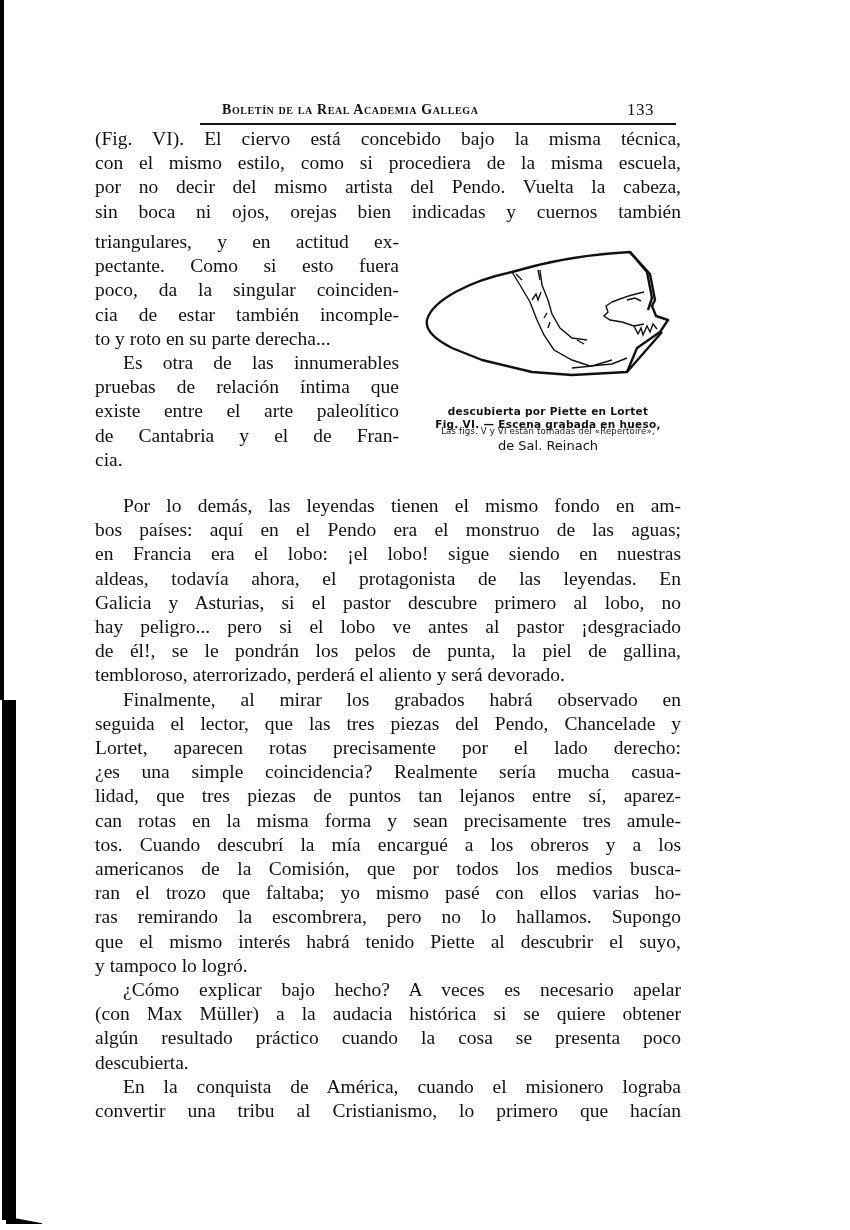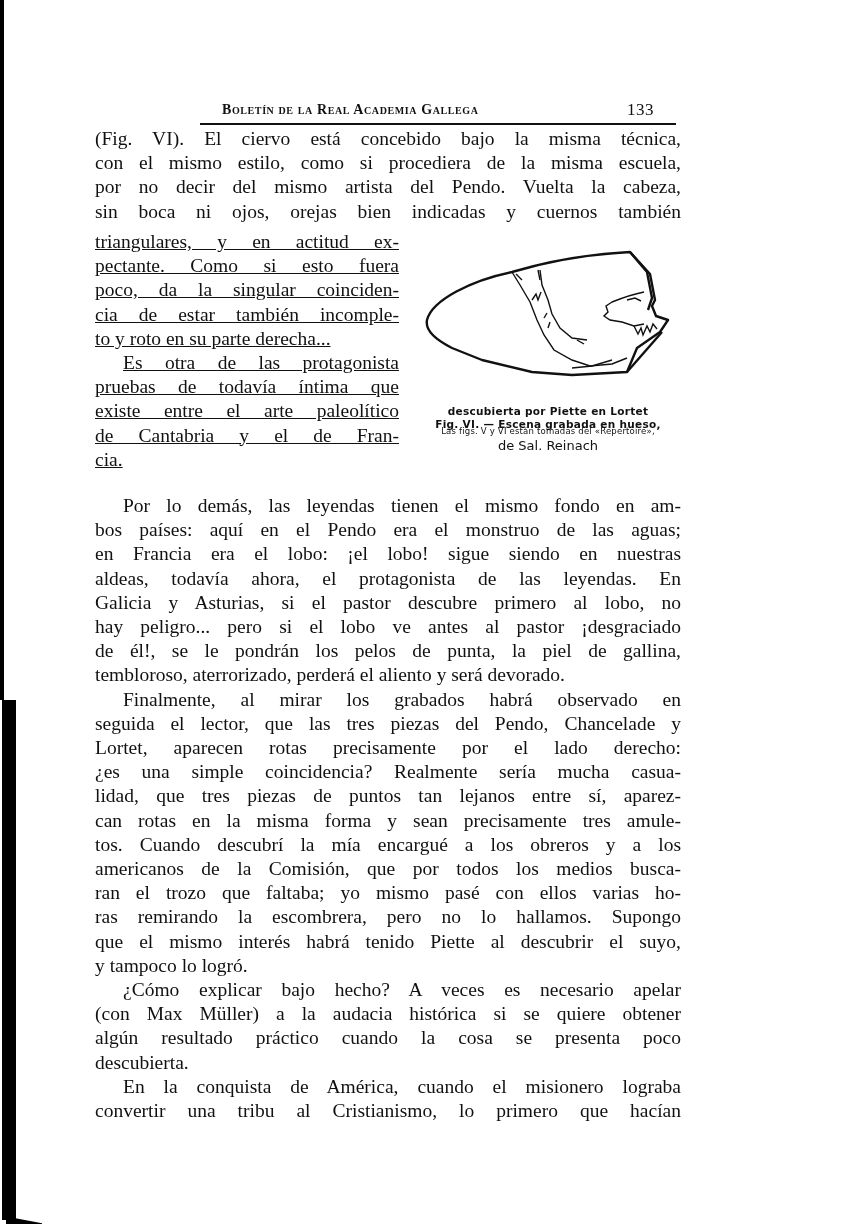--- a/index.html
+++ b/index.html
@@ -34,21 +34,21 @@
     text-align-last: justify;
   }
   .body-text .ln { display: block; white-space: nowrap; text-align-last: justify; text-align: justify; }
   .body-text .ln.last { text-align-last: left; }
 
   .block-top { top: 127px; }
   .wrap-left {
     position: absolute; left: 95px; top: 230px; width: 304px;
     font-size: 19.5px; line-height: 24.2px;
   }
-  .wrap-left .ln { display: block; white-space: nowrap; text-align: justify; text-align-last: justify; text-decoration: underline; }
+  .wrap-left .ln { display: block; white-space: nowrap; text-align: justify; text-align-last: justify; }
   .wrap-left .ln.last { text-align-last: left; }
   .indent { padding-left: 28px; }
 
   .figure {
     position: absolute; left: 412px; top: 240px; width: 272px; height: 220px;
   }
   .figure svg { position: absolute; left: 0; top: 0; }
   .figure .cap {
     position: absolute; left: 0; width: 272px; text-align: center;
     font-family: "DejaVu Sans", sans-serif; font-weight: bold; color: #111;
@@ -81,22 +81,22 @@
   <span class="ln">por no decir del mismo artista del Pendo. Vuelta la cabeza,</span>
   <span class="ln">sin boca ni ojos, orejas bien indicadas y cuernos también</span>
 </div>
 
 <div class="wrap-left">
   <span class="ln">triangulares, y en actitud ex-</span>
   <span class="ln">pectante. Como si esto fuera</span>
   <span class="ln">poco, da la singular coinciden-</span>
   <span class="ln">cia de estar también incomple-</span>
   <span class="ln last">to y roto en su parte derecha...</span>
-  <span class="ln indent">Es otra de las protagonista</span>
-  <span class="ln">pruebas de todavía íntima que</span>
+  <span class="ln indent">Es otra de las innumerables</span>
+  <span class="ln">pruebas de relación íntima que</span>
   <span class="ln">existe entre el arte paleolítico</span>
   <span class="ln">de Cantabria y el de Fran-</span>
   <span class="ln last">cia.</span>
 </div>
 
 <div class="figure">
   <svg width="272" height="150" viewBox="0 0 272 150">
     <g fill="none" stroke="#111" stroke-width="2.4" stroke-linejoin="round">
 
       <path d="M15,80 C20,60 60,40 100,32 C140,20 180,14 218,12 L238,34 L243,60 L240,66 L244,76 L256,80 L248,92 L225,108 L215,132 L160,135 L120,132 L70,120 L40,108 C24,100 13,90 15,80 Z"></path>

